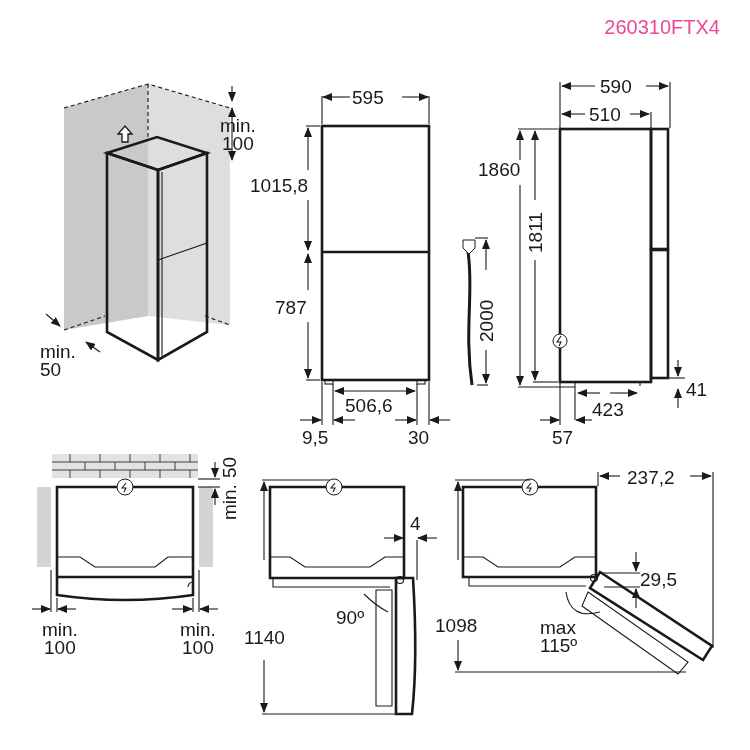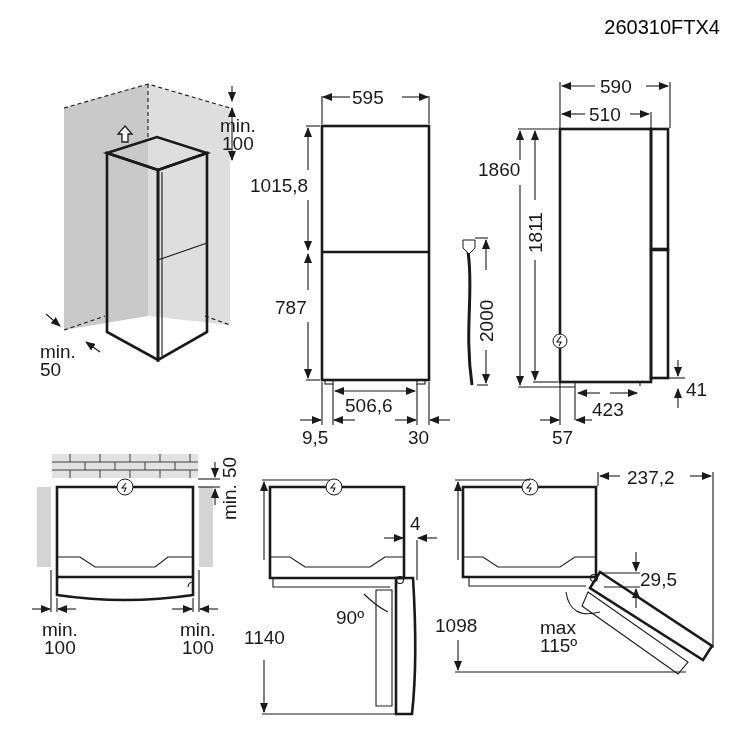--- a/index.html
+++ b/index.html
@@ -1,20 +1,20 @@
 <!DOCTYPE html>
 <html><head>
 <meta charset="utf-8">
 <style>
   html, body { margin: 0; padding: 0; background: #ffffff; }
   body { width: 750px; height: 750px; position: relative; overflow: hidden;
          font-family: "Liberation Sans", sans-serif; color: #1a1a1a; }
   #drawing { position: absolute; left: 0; top: 0; width: 750px; height: 750px; }
   .code { position: absolute; right: 30px; top: 16px; font-size: 20px;
-          font-family: "Liberation Sans", sans-serif; color: #000000; }
+          font-family: "Liberation Sans", sans-serif; color: #ec4899; }
   svg text { font-family: "Liberation Sans", sans-serif; fill: #1a1a1a; }
   .dim { font-size: 19px; }
   .ln { stroke: #1a1a1a; fill: none; }
   .thick { stroke-width: 2.6; }
   .thin { stroke-width: 1.1; }
   .wall { fill: #c9c9c9; }
   .wall2 { fill: #dedede; }
   .plug { fill: #fff; stroke: #1a1a1a; stroke-width: 1; }
 </style>
 </head>

